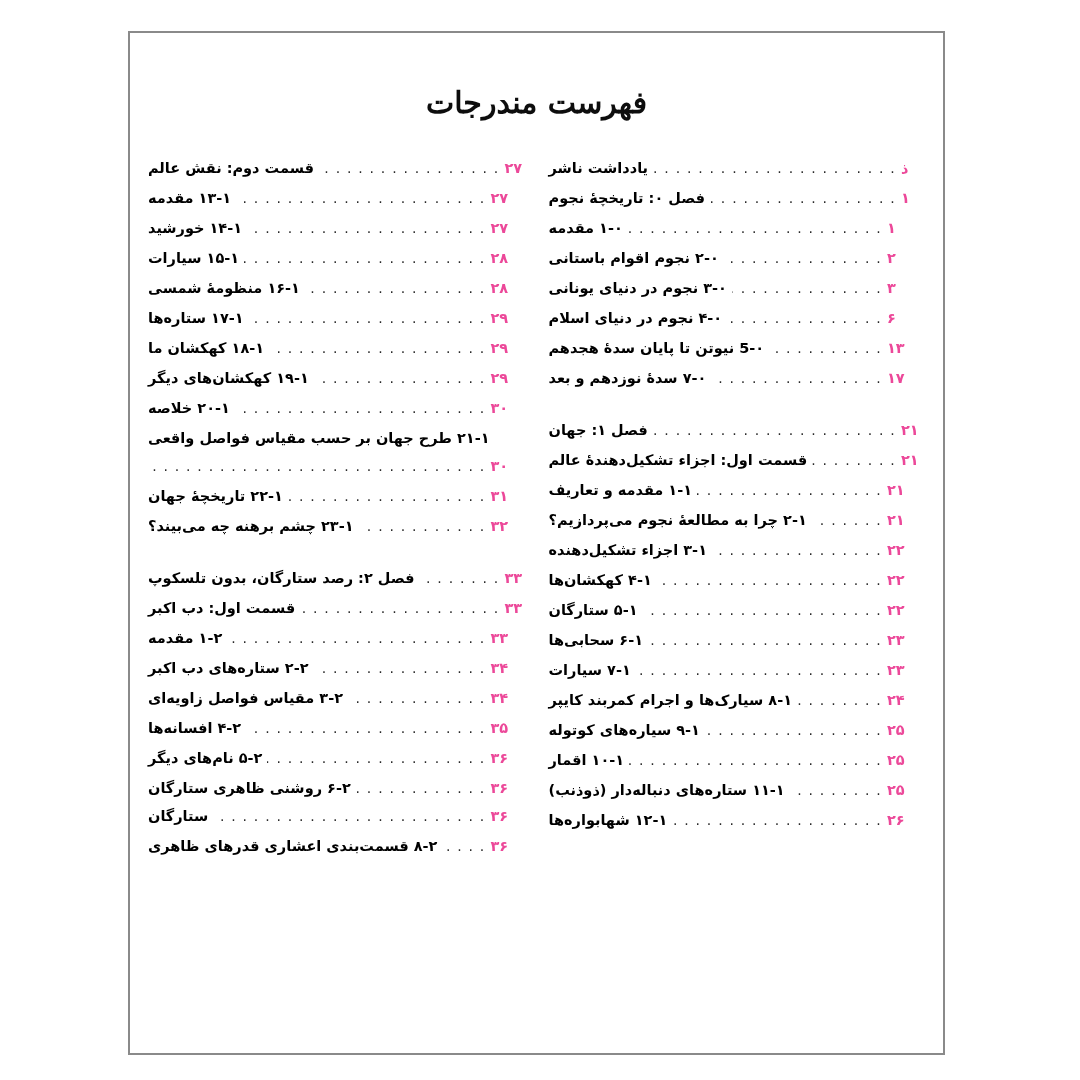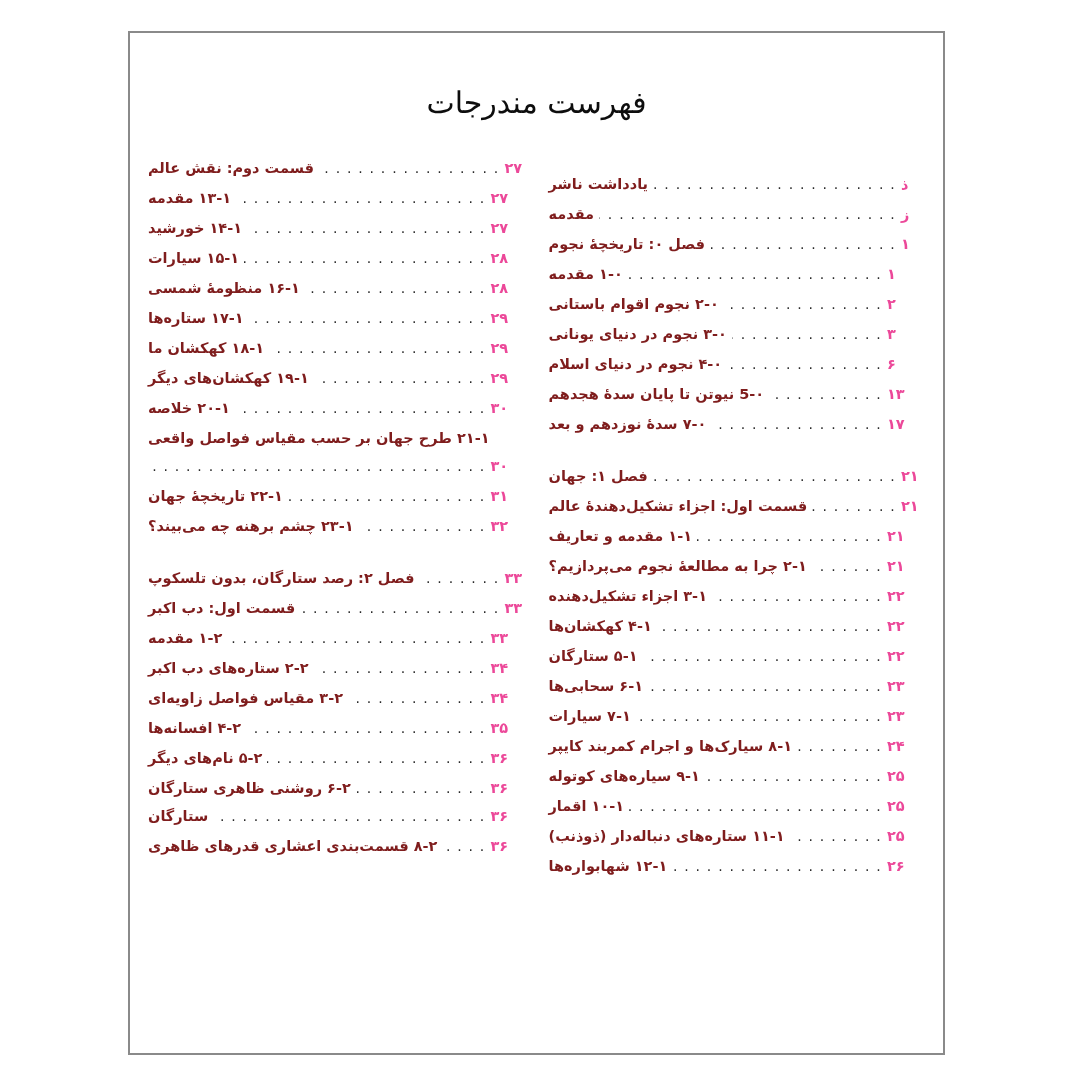--- a/index.html
+++ b/index.html
@@ -23,21 +23,21 @@
     width: 817px;
     height: 1024px;
     box-sizing: border-box;
     border: 2px solid #8a8a8a;
     background: #ffffff;
   }
 
   .page-title {
     text-align: center;
     font-size: 30px;
-    font-weight: normal;
+    font-weight: bold;
     letter-spacing: 0px;
     margin: 52px 0 0 0;
     color: #0d0d0d;
     font-family: "DejaVu Serif", "Liberation Serif", serif;
   }
 
   .columns {
     position: absolute;
     top: 128px;
     right: 0;
@@ -46,41 +46,41 @@
     display: flex;
     flex-direction: row;
     padding: 0 22px 0 18px;
     box-sizing: border-box;
   }
 
   .col {
     width: 50%;
     box-sizing: border-box;
   }
-  .col-right { padding-left: 14px; margin-top: 16px; }
+  .col-right { padding-left: 14px; }
   .col-left  { padding-right: 10px; }
 
   
   .toc-line {
     display: flex;
     flex-direction: row-reverse;  
     align-items: baseline;
     font-size: 14.5px;
     line-height: 1.0;
     margin-bottom: 15.5px;
     direction: rtl;
     white-space: nowrap;
   }
 
   .toc-title {
     flex: 0 0 auto;
     font-weight: bold;
     font-family: "DejaVu Sans", "Liberation Sans", sans-serif;
     font-size: 14.5px;
-    color: #7f1d1d;
+    color: #000000;
   }
 
   .toc-dots {
     flex: 1 1 auto;
     overflow: hidden;
     margin: 0 5px 0 5px;
     position: relative;
     height: 1em;
   }
   .toc-dots::before {
@@ -122,25 +122,20 @@
 
   <div class="columns">
 
     <div class="col col-right" id="col-right">
         <div class="toc-line ind-0">
           <span class="toc-title">یادداشت ناشر</span>
           <span class="toc-dots"></span>
           <span class="toc-page">ذ</span>
         </div>
         <div class="toc-line ind-0">
-          <span class="toc-title">مقدمه</span>
-          <span class="toc-dots"></span>
-          <span class="toc-page">ز</span>
-        </div>
-        <div class="toc-line ind-0">
           <span class="toc-title">فصل ۰: تاریخچۀ نجوم</span>
           <span class="toc-dots"></span>
           <span class="toc-page">۱</span>
         </div>
         <div class="toc-line ind-1">
           <span class="toc-title">۱-۰ مقدمه</span>
           <span class="toc-dots"></span>
           <span class="toc-page">۱</span>
         </div>
         <div class="toc-line ind-1">

